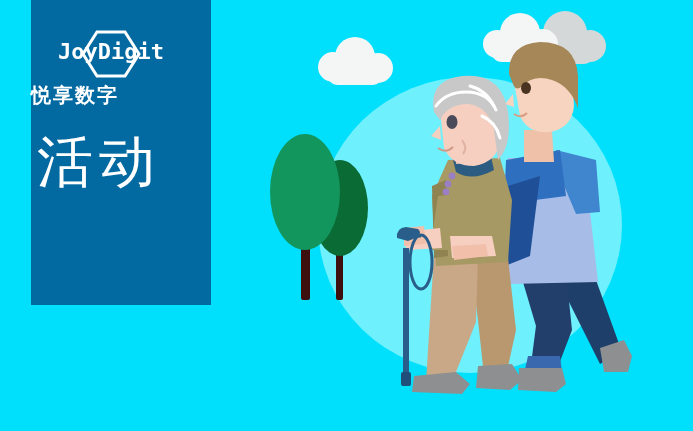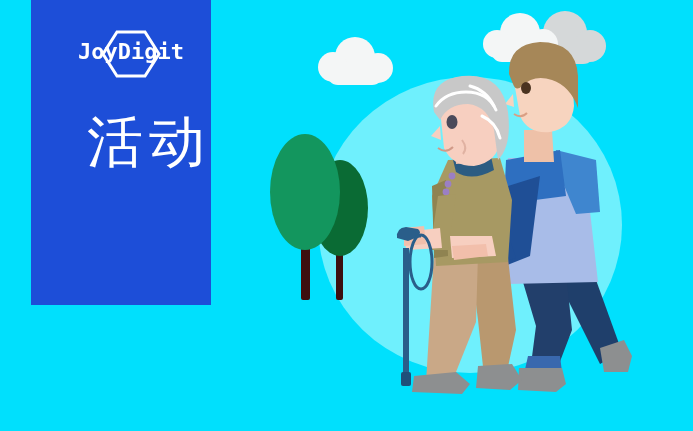--- a/index.html
+++ b/index.html
@@ -25,25 +25,25 @@
     display: block;
   }
 
   
   .banner {
     position: absolute;
     left: 31px;
     top: 0px;
     width: 180px;
     height: 305px;
-    background: #1d4ed8;
+    background: #0369a1;
     box-sizing: border-box;
     display: flex;
     flex-direction: column;
-    align-items: flex-end;
+    align-items: flex-start;
   }
   .logo-block {
     position: relative;
     margin-top: 26px;
     width: 160px;
     height: 52px;
     display: flex;
     align-items: center;
     justify-content: center;
   }
@@ -70,21 +70,21 @@
     margin-top: 7px;
     color: #ffffff;
     font-family: "DejaVu Sans", sans-serif;
     font-size: 20px;
     font-weight: bold;
     letter-spacing: 2px;
     line-height: 1;
     white-space: nowrap;
   }
   .title-block {
-    margin-top: 34px;
+    margin-top: 27px;
     display: flex;
     flex-direction: column;
     align-items: center;
     gap: 13px;
   }
   .title-line {
     color: #ffffff;
     font-family: "DejaVu Sans", sans-serif;
     font-size: 56px;
     line-height: 1.08;
@@ -229,20 +229,21 @@
 
   <div class="banner">
 
     <div class="logo-block">
       <svg class="logo-hex" viewBox="0 0 62 50">
         <polygon points="17,3 45,3 59,25 45,47 17,47 3,25" fill="none" stroke="#ffffff" stroke-width="3"></polygon>
       </svg>
       <span class="logo-word">JoyDigit</span>
     </div>
 
+    <div class="logo-sub">悦享数字</div>
 
     <div class="title-block">
       <div class="title-line thin">活动</div>
     </div>
 
   </div>
 
 </div>
 
 </body></html>

